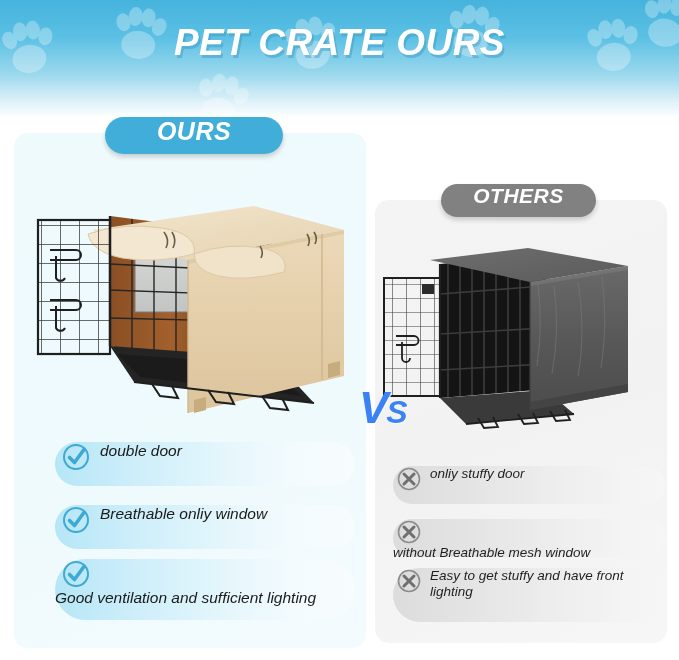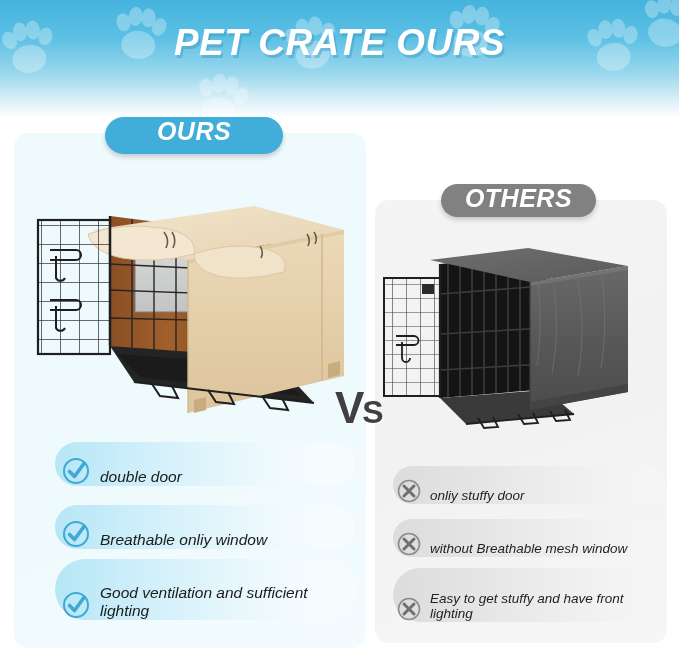--- a/index.html
+++ b/index.html
@@ -45,63 +45,63 @@
     display:flex;align-items:flex-start;justify-content:center;
     color:#fff;font-style:italic;font-weight:bold;
     box-shadow:0 3px 5px rgba(0,0,0,.18);
   }
   .badge-ours{
     left:105px;top:117px;width:178px;height:37px;
     background:#41aed9;font-size:25px;letter-spacing:.5px;
   }
   .badge-others{
     left:441px;top:184px;width:155px;height:33px;
-    background:#818181;font-size:25px;letter-spacing:.5px;
+    background:#818181;font-size:21px;letter-spacing:.5px;
   }
 
   
   .prod{position:absolute;}
   .prod-ours{left:22px;top:168px;width:340px;height:245px;}
   .prod-others{left:378px;top:242px;width:288px;height:190px;}
 
   
   .vs{
-    position:absolute;left:335px;top:386px;
-    font-size:44px;font-weight:bold;
-    color:#404040;line-height:1;letter-spacing:-2px;
+    position:absolute;left:359px;top:386px;
+    font-size:44px;font-weight:bold;font-style:italic;
+    color:#3b82f6;line-height:1;letter-spacing:-2px;
     text-shadow:1px 1px 0 rgba(255,255,255,.8);
   }
   .vs .small{font-size:32px;}
 
   
   .feat{
-    position:absolute;display:flex;align-items:flex-end;
+    position:absolute;display:flex;align-items:flex-start;
     border-radius:999px;box-sizing:border-box;
   }
   .feat-ours{
     left:55px;width:300px;
     background:linear-gradient(90deg,#b6e6f6 0%,#cdeefa 26%,#e7f7fc 60%,#f4fbfe 82%,#f7fcfe 100%);
   }
   .feat-others{
     left:393px;width:272px;
     background:linear-gradient(90deg,#dcdcdc 0%,#e4e4e4 28%,#eeeeee 62%,#f4f4f4 86%,#f6f6f6 100%);
   }
   .feat .ic{flex:0 0 auto;margin-left:6px;margin-right:9px;display:block;}
   .feat-others .ic{margin-left:3px;margin-right:8px;}
   .feat .txt{
     font-style:italic;color:#1b1b1b;line-height:1.16;
   }
   .feat-ours .txt{font-size:15.5px;}
   .feat-others .txt{font-size:13.5px;color:#1f1f1f;}
 
   .r1{top:442px;height:44px;}
   .r2{top:505px;height:44px;}
-  .r3{top:559px;height:61px;}
+  .r3{top:559px;height:61px;flex-direction:column;}
   .o1{top:466px;height:38px;}
-  .o2{top:519px;height:38px;}
+  .o2{top:519px;height:38px;flex-direction:column;}
   .o3{top:568px;height:54px;}
 </style>
 </head>
 <body>
 
 <div class="stage">
 
   <div class="header">
     <div class="paws">
       <svg width="679" height="118" viewBox="0 0 679 118">

